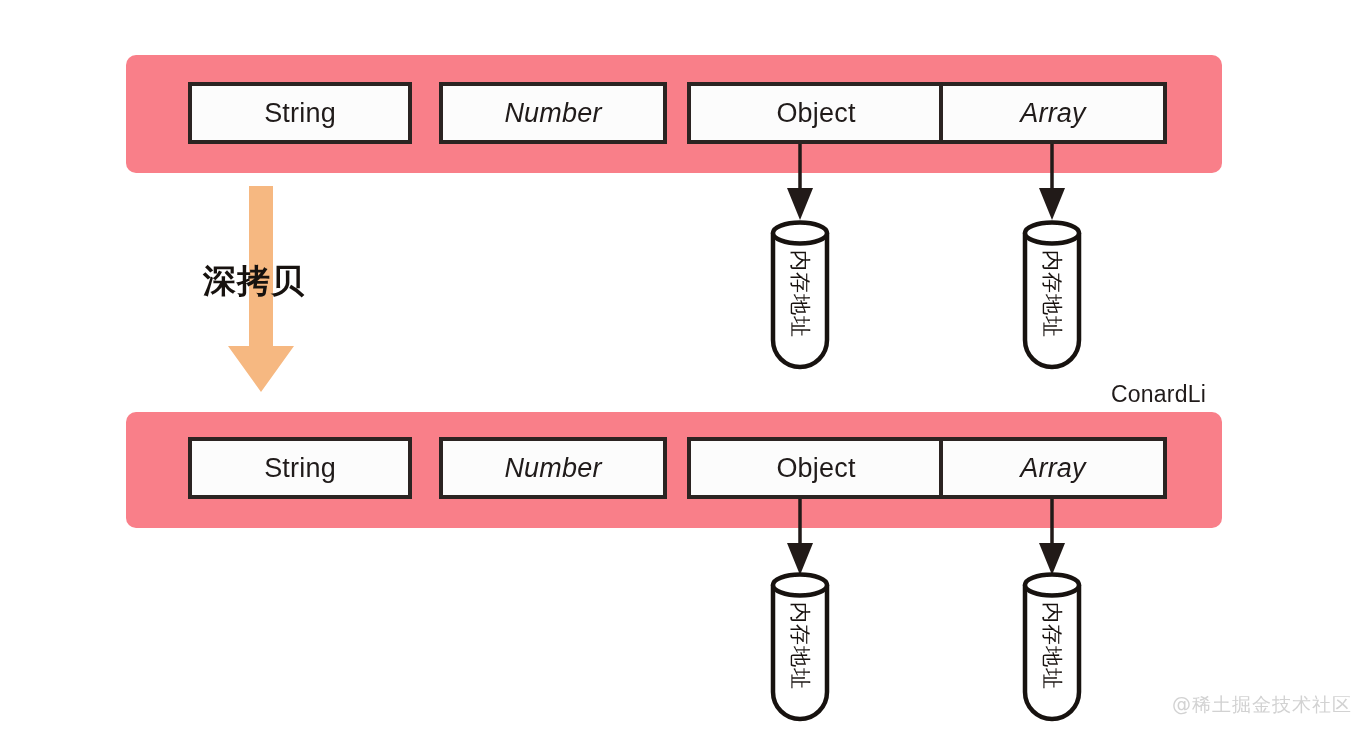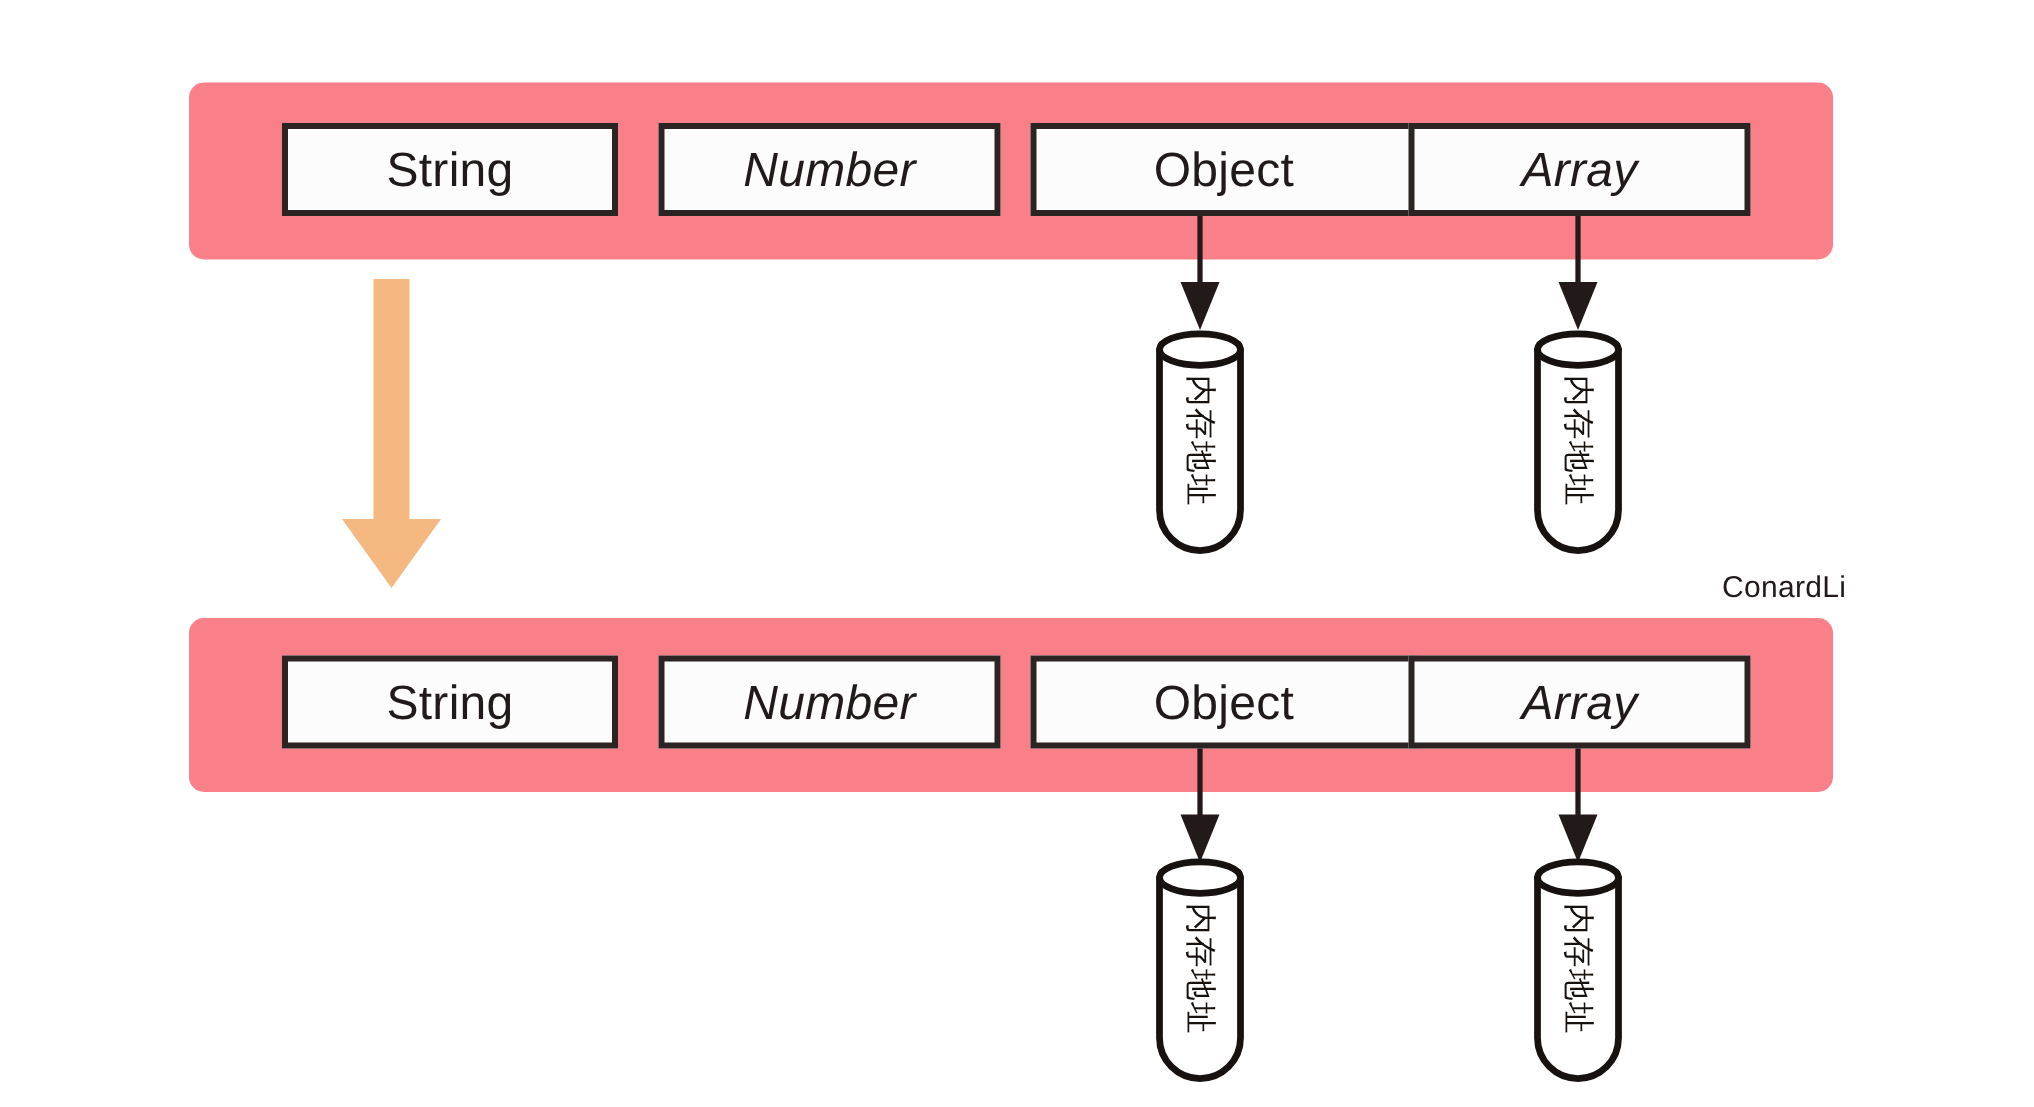--- a/index.html
+++ b/index.html
@@ -29,21 +29,21 @@
 
   
   .typebox {
     position: absolute;
     background: #FCFCFC;
     border: 4px solid #2b2422;
     box-sizing: border-box;
     display: flex;
     align-items: center;
     justify-content: center;
-    font-size: 32px;
+    font-size: 27px;
     color: #201b1a;
     letter-spacing: .2px;
   }
   .typebox span { pointer-events: none; }
 
   .row-top    .typebox { top: 82px;  height: 62px; }
   .row-bottom .typebox { top: 437px; height: 62px; }
 
   .col-0 { left: 188px;  width: 224px; }
   .col-1 { left: 439px;  width: 228px; font-style: italic; }
@@ -102,24 +102,23 @@
     color: #17120f;
     letter-spacing: 1px;
     font-family: "DejaVu Sans", "Liberation Sans", sans-serif;
   }
 
   
   #author-credit {
     position: absolute;
     left: 1111px;
     top: 381px;
-    font-size: 20px;
+    font-size: 23px;
     color: #201b1a;
     letter-spacing: .2px;
-    margin-left: 37px;
   }
   #site-watermark {
     position: absolute;
     left: 1172px;
     top: 692px;
     font-size: 19px;
     color: #d2d2d2;
     letter-spacing: 1px;
     font-family: "DejaVu Sans", "Liberation Sans", sans-serif;
   }
@@ -178,20 +177,21 @@
     <div class="cyl-label">
       <span>内存地址</span>
     </div>
   </div>
 
   <div id="deepcopy-arrow">
     <svg width="78" height="208" viewBox="0 0 78 208">
       <polygon points="27,0 51,0 51,160 72,160 39,206 6,160 27,160" fill="#F6B881"></polygon>
     </svg>
   </div>
+  <div id="deepcopy-label">深拷贝</div>
 
   <div id="author-credit">ConardLi</div>
 
   <div class="bar bottom"></div>
 
   <div class="row-bottom">
     <div class="typebox col-0">
       <span>String</span>
     </div>
     <div class="typebox col-1">
@@ -232,14 +232,15 @@
   <div class="cylinder" style="left:1019px; top:570px; height:152px;">
     <svg width="66" height="152" viewBox="0 0 66 152">
       <path d="M6,15 L6,122 A27,27 0 0 0 60,122 L60,15" fill="#ffffff" stroke="#17120f" stroke-width="4.5" stroke-linecap="round"></path>
       <ellipse cx="33" cy="15" rx="27" ry="10.5" fill="#ffffff" stroke="#17120f" stroke-width="4.5"></ellipse>
     </svg>
     <div class="cyl-label">
       <span>内存地址</span>
     </div>
   </div>
 
+  <div id="site-watermark">@稀土掘金技术社区</div>
 
 </div>
 
 </body></html>

